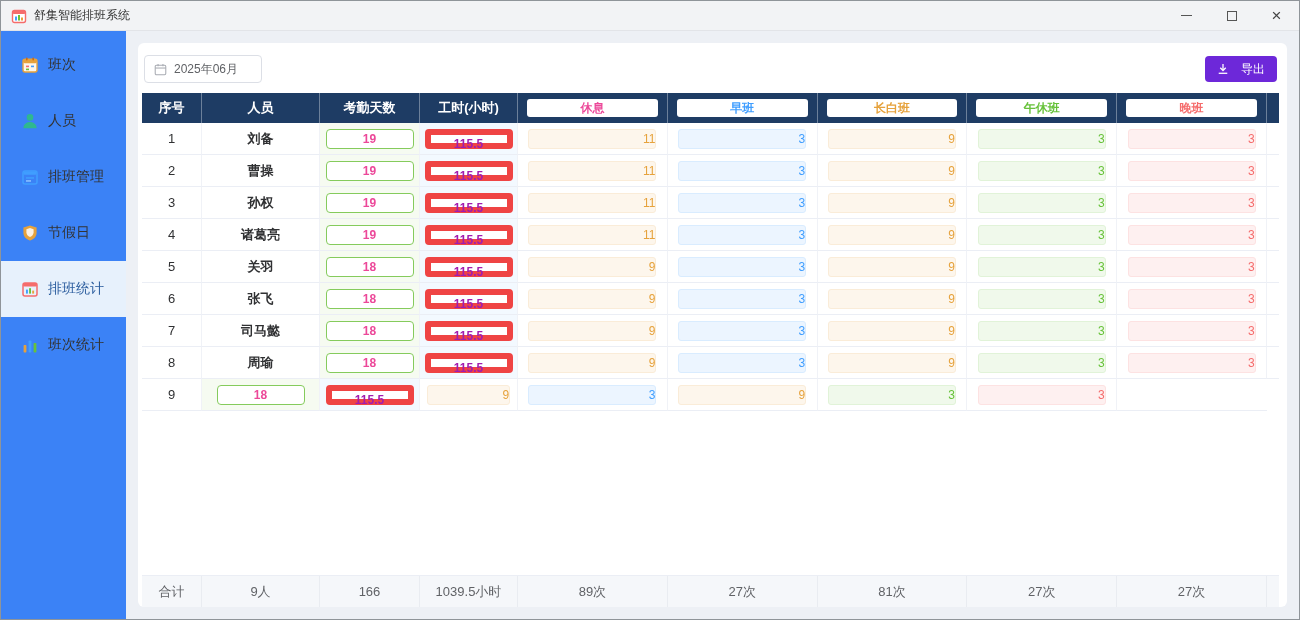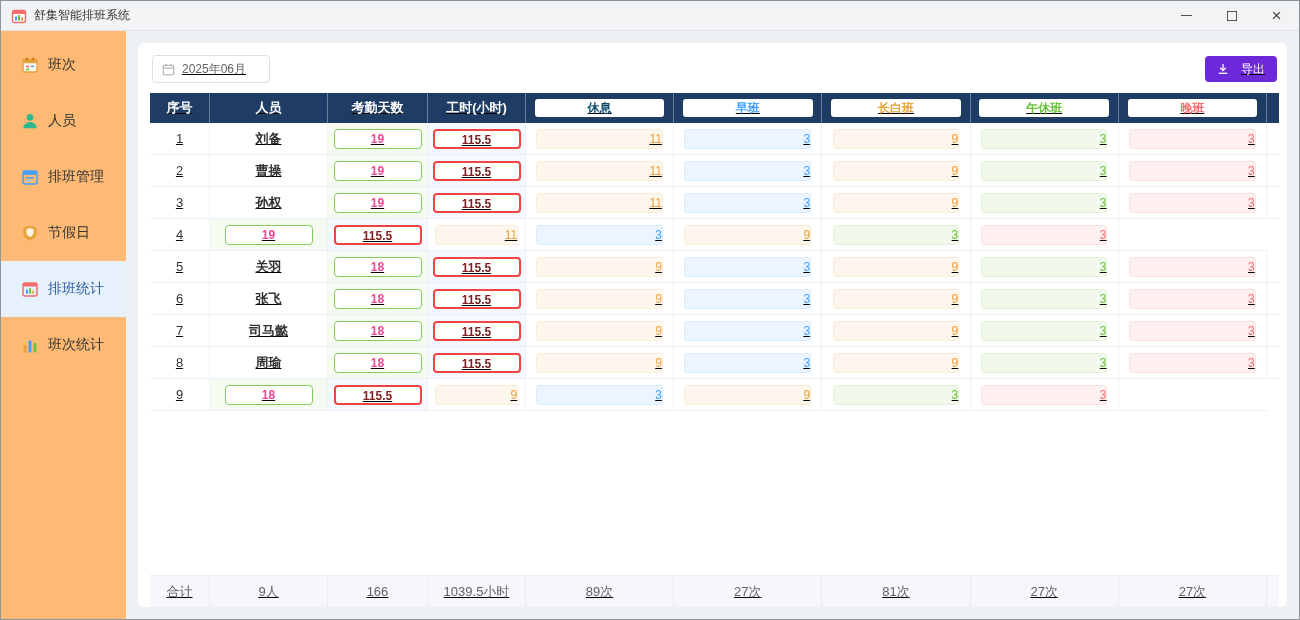--- a/index.html
+++ b/index.html
@@ -14,27 +14,27 @@
   .app-icon svg { width:16px; height:16px; display:block; }
   .app-title { font-size:12px; color:#333; }
   .tb-controls { display:flex; height:30px; }
   .wc { width:45px; height:30px; display:flex; align-items:center; justify-content:center; cursor:pointer; color:#444; }
   .glyph-min { width:11px; height:1px; background:#555; display:block; }
   .glyph-max { width:10px; height:10px; border:1px solid #555; display:block; }
   .glyph-close { font-size:17px; line-height:1; color:#444; }
 
   
   .app-body { flex:1; display:flex; min-height:0; }
-  .sidebar { width:125px; background:#fdba74; flex:0 0 auto; padding-top:6px; }
+  .sidebar { width:125px; background:#3b82f6; flex:0 0 auto; padding-top:6px; }
   .sb-item { height:56px; display:flex; align-items:center; gap:9px; padding-left:20px; cursor:pointer; font-size:14px; color:#333; }
   .sb-item.active { background:#e7f1fc; color:#2b5d9e; }
   .sb-icon { width:18px; height:18px; flex:0 0 auto; }
   .sb-icon svg { width:18px; height:18px; display:block; }
   .main { flex:1; background:#edf0f5; padding:12px; min-width:0; }
-  .card { background:#fff; border-radius:6px; height:100%; padding:10px 8px 0 12px; display:flex; flex-direction:column;text-decoration:underline; }
+  .card { background:#fff; border-radius:6px; height:100%; padding:10px 8px 0 4px; display:flex; flex-direction:column; }
 
   
   .toolbar { display:flex; align-items:center; justify-content:space-between; margin:2px 2px 10px 2px; flex:0 0 auto; }
   .month-picker { display:flex; align-items:center; gap:7px; width:118px; height:28px;
     border:1px solid #dcdfe6; border-radius:4px; padding:0 9px; background:#fff; cursor:pointer; }
   .mp-icon svg { width:13px; height:13px; display:block; }
   .mp-text { font-size:12px; color:#606266; }
   .export-btn { display:flex; align-items:center; gap:12px; height:26px; padding:0 12px;
     background:#6d28d9; color:#fff; border:none; border-radius:4px; font-size:12px; cursor:pointer;
     font-family:inherit; }
@@ -57,21 +57,21 @@
     border-bottom:1px solid #ebeef5; border-right:1px solid #f0f2f7; }
   .td:last-child, .td-filler { border-right:none; }
   .td-filler { border-bottom:1px solid #ebeef5; background:#fff; }
   .td.col-name { font-weight:700; }
   .td.col-days { background:#f6fbf1; }
   .td.col-hours { background:#f3f9ff; }
 
   .pill { display:inline-block; width:88px; height:20px; line-height:18px; border-radius:4px;
     font-size:12px; font-weight:700; background:#fff; text-align:center; }
   .pill-green { border:1px solid #85cb5c; color:#ec4899; }
-  .pill-blue  { border:2px solid #ef4444; color:#7f1d1d; }
+  .pill-blue  { border:6px solid #ef4444; color:#a21caf; }
 
   .tag { display:inline-block; width:128px; max-width:86%; height:20px; line-height:18px; border-radius:3px;
     font-size:12px; text-align:right; }
   .tag-orange { background:#fdf6ec; border:1px solid #faecd8; color:#e6a23c; }
   .tag-blue   { background:#ecf5ff; border:1px solid #d9ecff; color:#409eff; }
   .tag-green  { background:#f0f9eb; border:1px solid #e1f3d8; color:#67c23a; }
   .tag-red    { background:#fef0f0; border:1px solid #fde2e2; color:#f56c6c; }
 
   .spacer { flex:1; background:#fff; }
   .tfoot { background:#f5f7fa; height:32px; border-top:1px solid #ebeef5; flex:0 0 auto; }
@@ -207,21 +207,21 @@
           </button>
         </div>
 
         <div class="table">
           <div class="trow thead">
               <div class="th">序号</div>
               <div class="th">人员</div>
               <div class="th">考勤天数</div>
               <div class="th">工时(小时)</div>
               <div class="th">
-                <span class="th-badge" style="color: #0c4a6e;">休息</span>
+                <span class="th-badge" style="color: #ec4899;">休息</span>
               </div>
               <div class="th">
                 <span class="th-badge" style="color: rgb(64, 158, 255);">早班</span>
               </div>
               <div class="th">
                 <span class="th-badge" style="color: rgb(230, 162, 60);">长白班</span>
               </div>
               <div class="th">
                 <span class="th-badge" style="color: rgb(103, 194, 58);">午休班</span>
               </div>
@@ -304,20 +304,21 @@
                 <div class="td col-noon">
                   <span class="tag tag-green">3</span>
                 </div>
                 <div class="td col-night">
                   <span class="tag tag-red">3</span>
                 </div>
                 <div class="td-filler"></div>
               </div>
               <div class="trow tr">
                 <div class="td col-no">4</div>
+                <div class="td col-name">诸葛亮</div>
                 <div class="td col-days">
                   <span class="pill pill-green">19</span>
                 </div>
                 <div class="td col-hours">
                   <span class="pill pill-blue">115.5</span>
                 </div>
                 <div class="td col-rest">
                   <span class="tag tag-orange">11</span>
                 </div>
                 <div class="td col-early">

